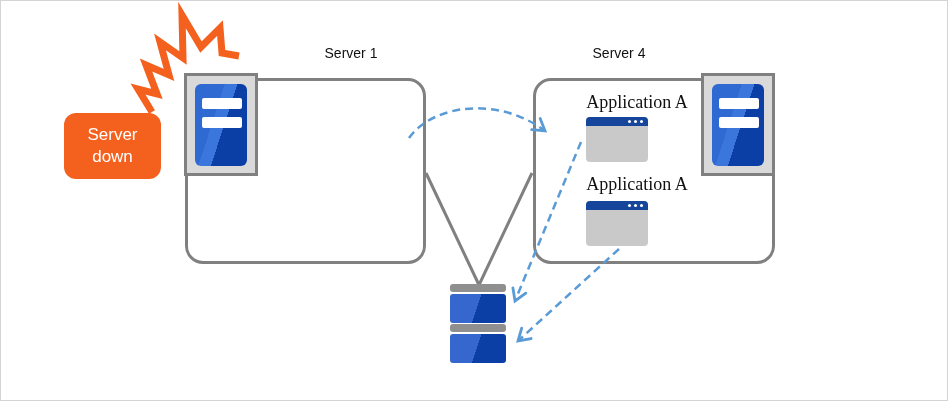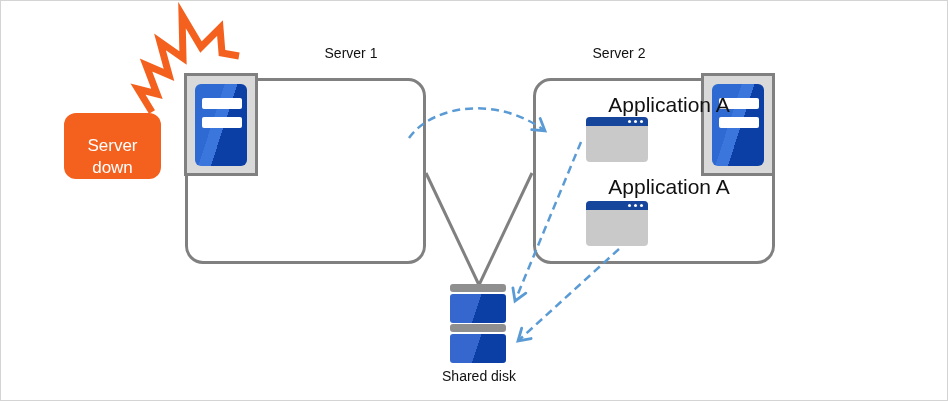--- a/index.html
+++ b/index.html
@@ -22,29 +22,29 @@
   .server-box.s1{left:184px;}
   .server-box.s2{left:532px;width:242px;}
   
   svg.overlay{position:absolute;left:0;top:0;z-index:2;}
   
   .lbl{position:absolute;text-align:center;font-size:14px;line-height:1.2;z-index:4;white-space:nowrap;}
   .server-lbl{top:44px;width:140px;}
   .server-lbl.s1{left:280px;}
   .server-lbl.s2{left:548px;}
   .failover-lbl{left:425px;top:82px;width:120px;}
-  .app-lbl{left:593px;width:150px;font-size:21px;}
+  .app-lbl{left:561px;width:150px;font-size:18px;font-family:Liberation Serif, serif;}
   .app-lbl.a1{top:91px;}
   .app-lbl.a2{top:173px;}
   .disk-lbl{left:408px;top:367px;width:140px;}
   
   .callout{
     position:absolute;left:63px;top:112px;width:97px;height:66px;
     background:#F4611E;border-radius:12px;color:#fff;
-    display:flex;align-items:flex-end;justify-content:center;text-align:center;
+    display:flex;align-items:center;justify-content:center;text-align:center;
     font-size:17px;line-height:1.3;z-index:3;padding:0 10px;box-sizing:border-box;
   }
   
   .srv-icon{
     position:absolute;top:72px;width:74px;height:103px;
     background:#d9d9d9;border:3px solid #808080;box-sizing:border-box;z-index:3;
   }
   .srv-icon.s1{left:183px;}
   .srv-icon.s2{left:700px;}
   .tower{
@@ -133,18 +133,17 @@
   </div>
 
   <div class="disk">
     <div class="disk-cap"></div>
     <div class="disk-body"></div>
     <div class="disk-cap"></div>
     <div class="disk-body"></div>
   </div>
 
   <div class="lbl server-lbl s1">Server 1</div>
-  <div class="lbl server-lbl s2">Server 2</div>
+  <div class="lbl server-lbl s2">Server 4</div>
   <div class="lbl app-lbl a1">Application A</div>
   <div class="lbl app-lbl a2">Application A</div>
-  <div class="lbl disk-lbl">Shared disk</div>
 
 </div>
 
 </body></html>

